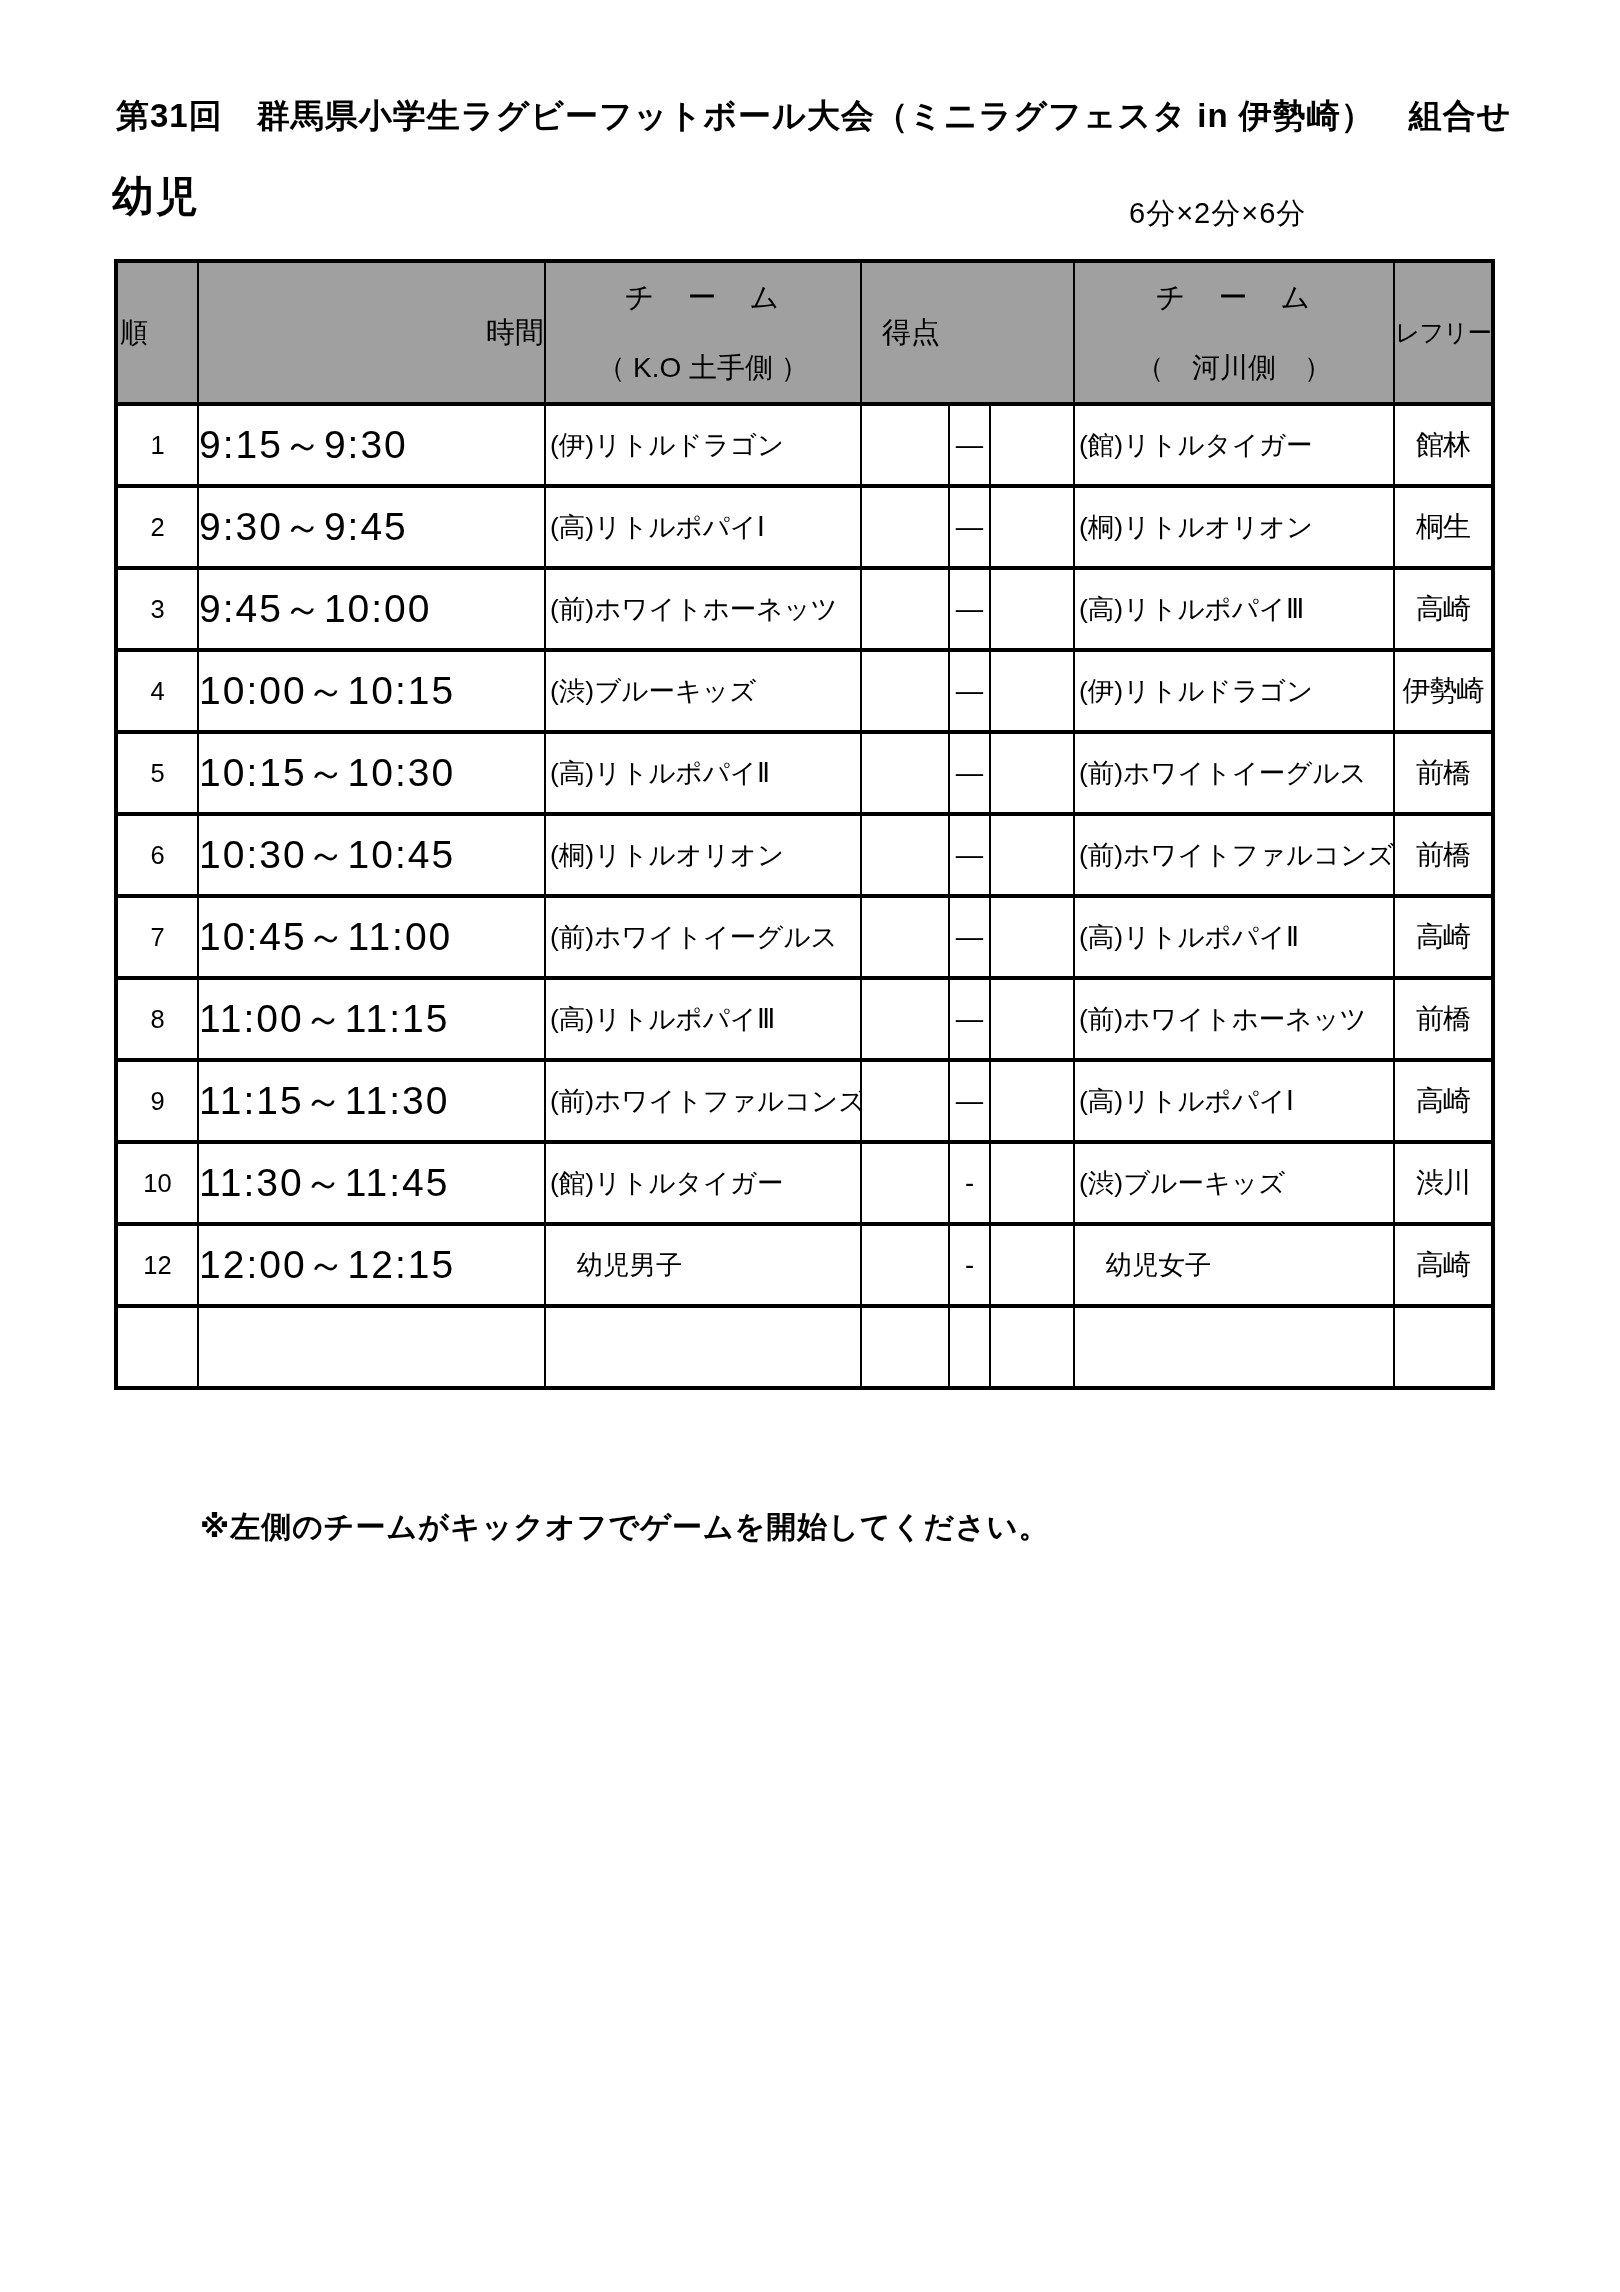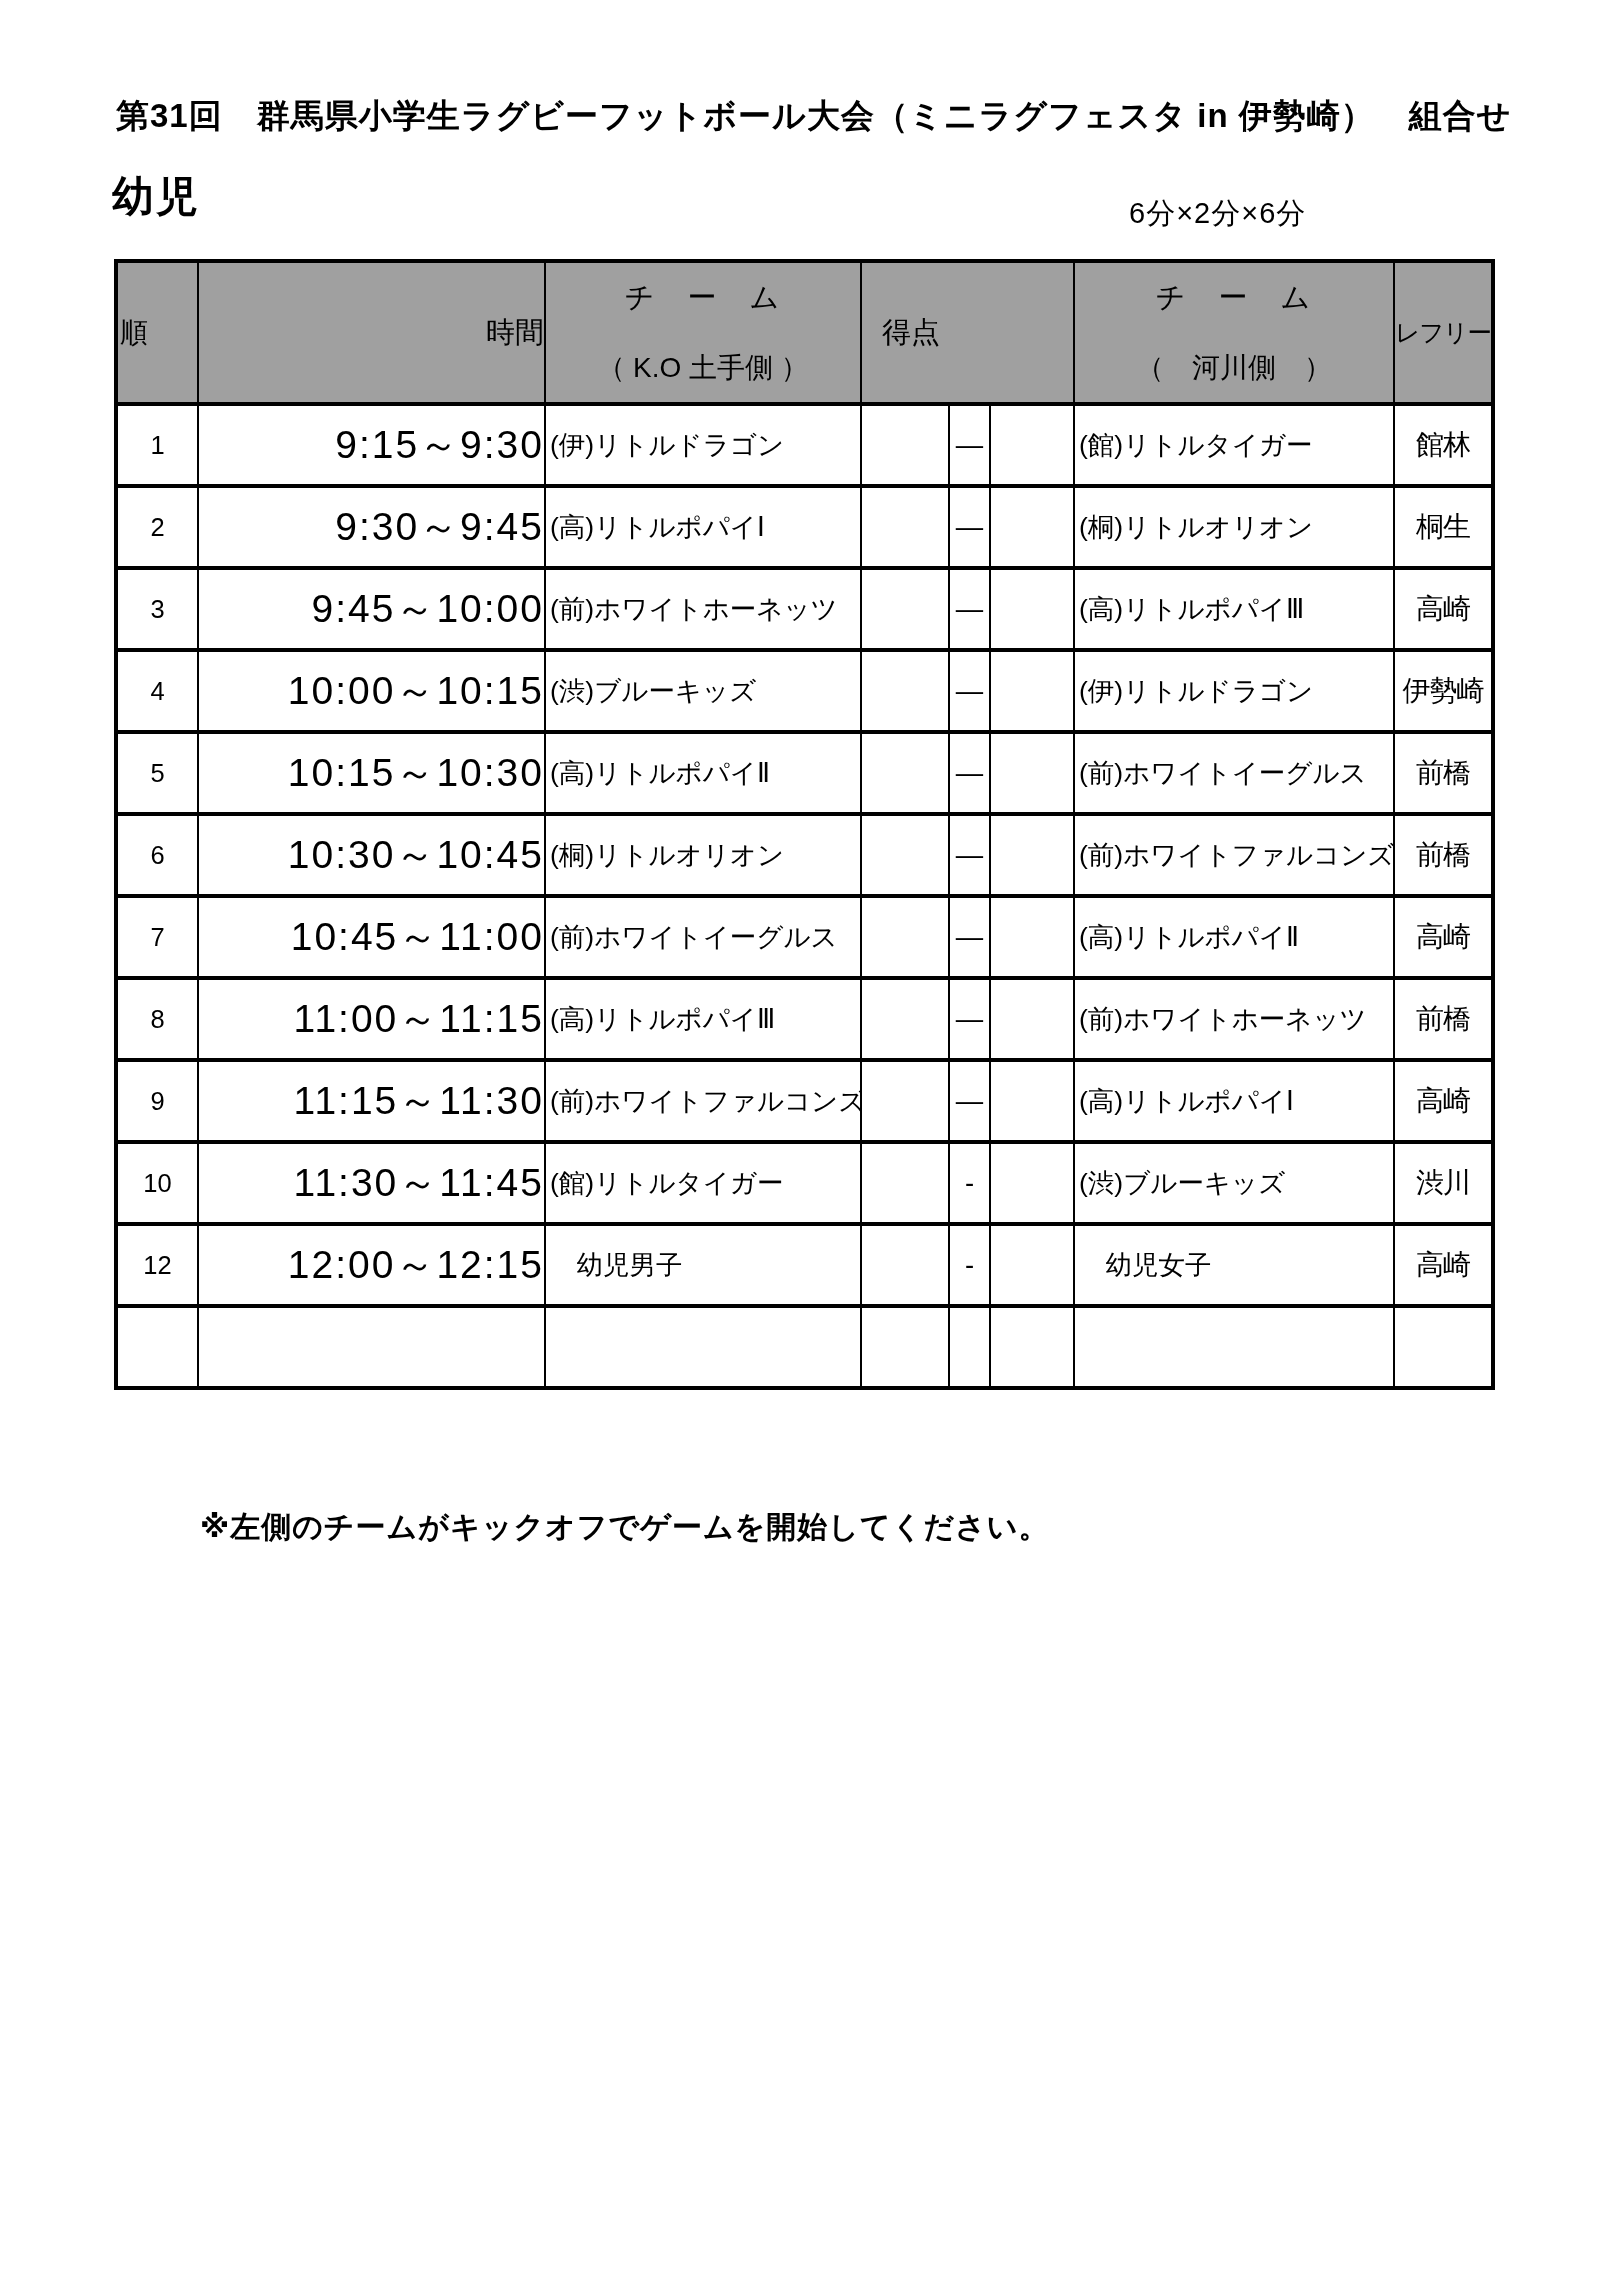--- a/index.html
+++ b/index.html
@@ -41,21 +41,21 @@
     font-weight:normal;font-size:29px;
   }
   th.h-no{text-align:left;padding-left:2px;font-size:28px;}
   th.h-time{text-align:right;}
   th.h-team{text-align:center;}
   th.h-team .l1{letter-spacing:2px;margin-bottom:31px;}
   th.h-team .l2{font-size:28px;}
   th.h-score{text-align:left;padding-left:20px;}
   th.h-ref{text-align:center;font-size:24.5px;letter-spacing:-1px;}
   td.c-no{text-align:center;font-size:25.5px;}
-  td.c-time{text-align:right;font-size:39px;letter-spacing:2px;}
+  td.c-time{text-align:left;font-size:39px;letter-spacing:2px;}
   td.c-team{text-align:left;padding-left:4px;font-size:26.5px;}
   td.c-score{}
   td.c-dash{text-align:center;font-size:27.4px;}
   td.c-ref{text-align:center;font-size:28px;letter-spacing:-1px;margin-left:25px;}
   .footnote{
     position:absolute;left:200px;top:1507px;
     font-size:30px;font-weight:bold;letter-spacing:1px;
   }
 </style>
 </head>

